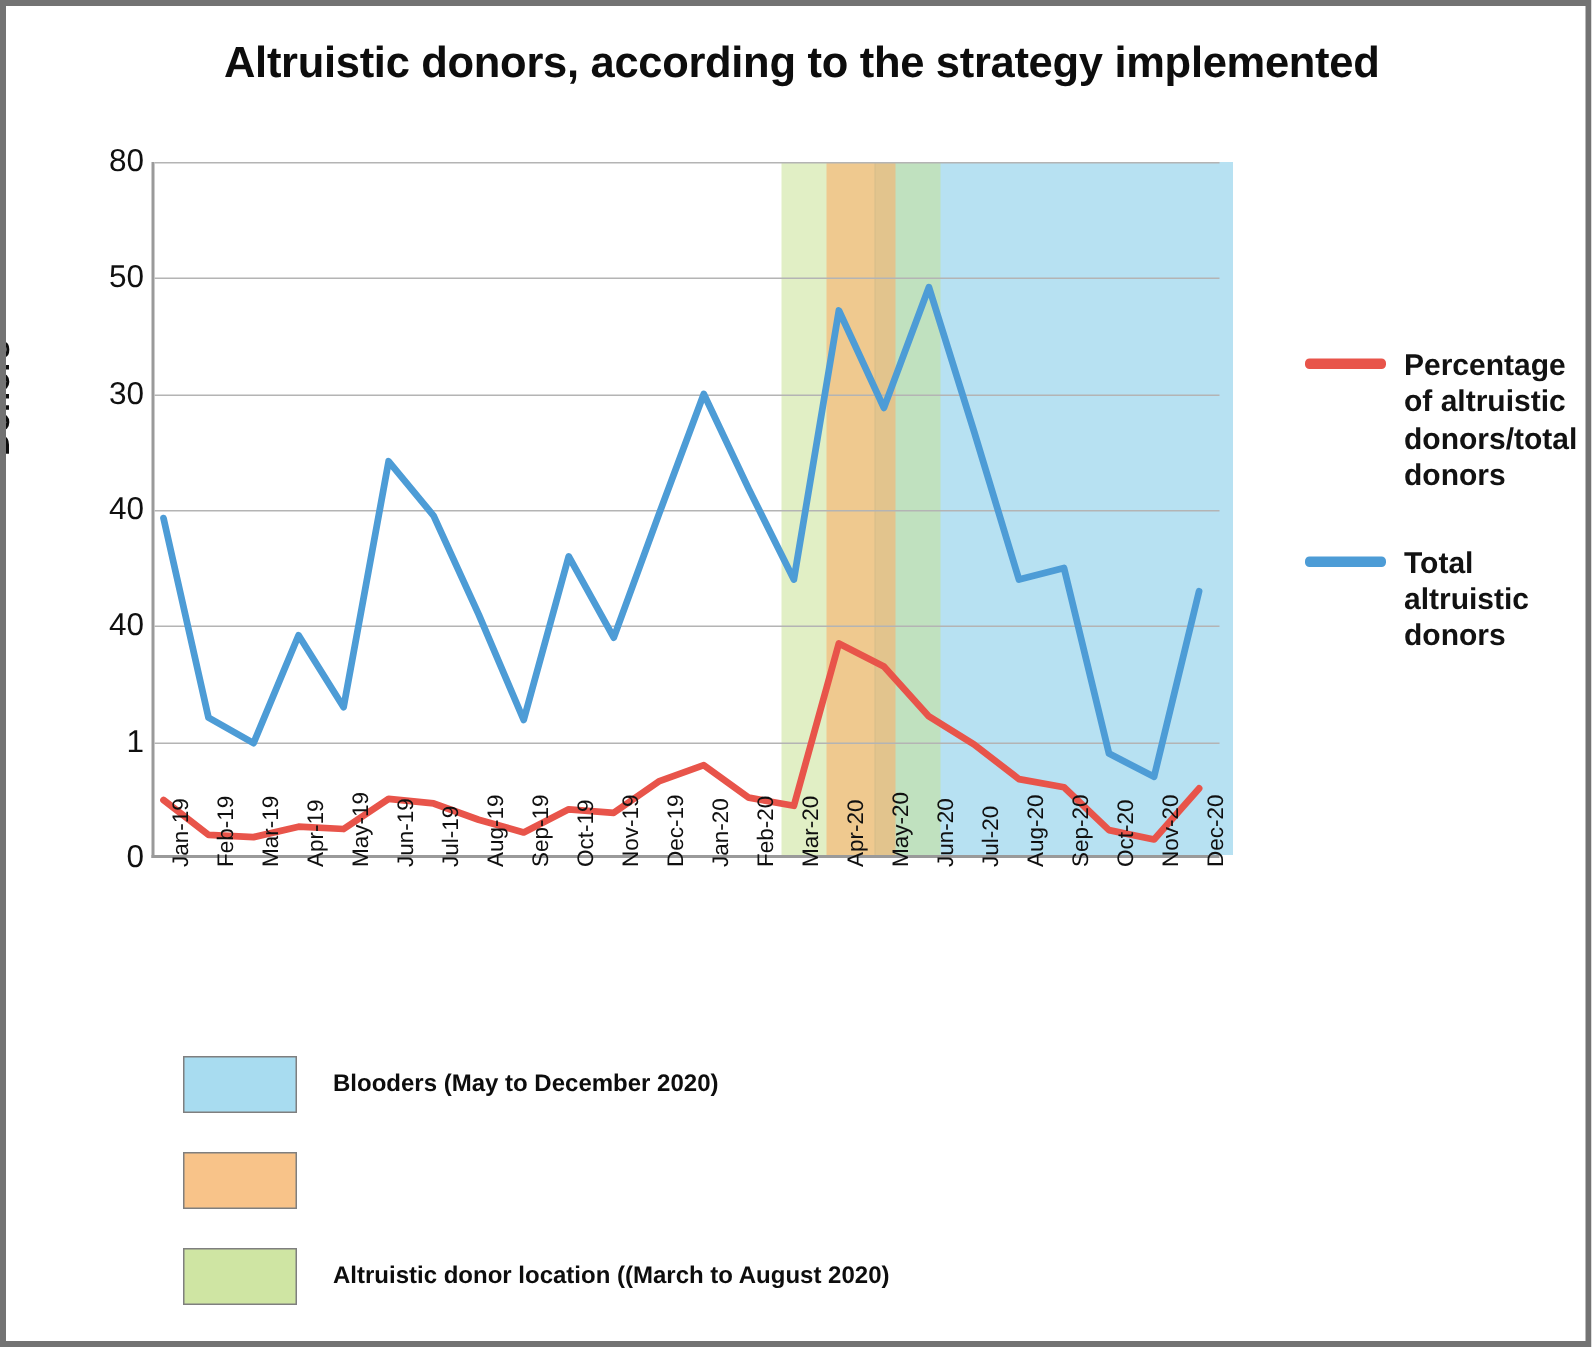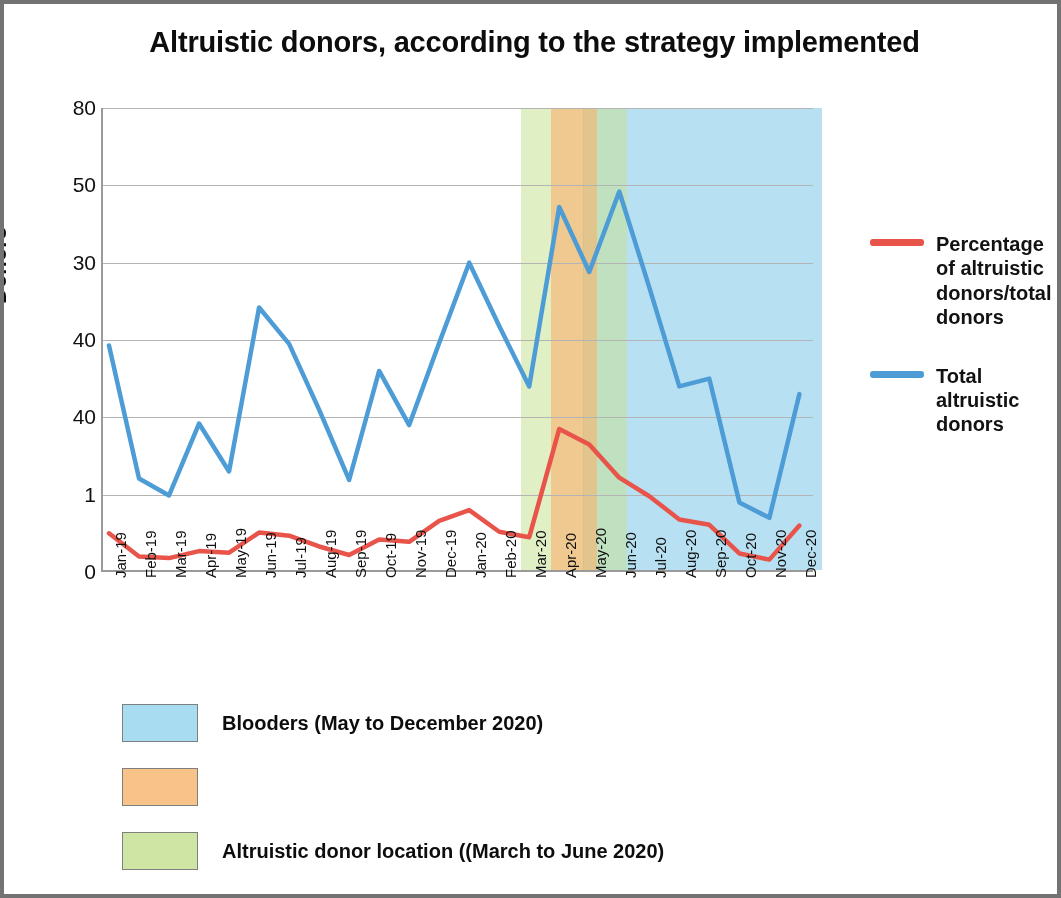--- a/index.html
+++ b/index.html
@@ -155,21 +155,21 @@
   }
   .bl-swatch {
     width: 76px;
     height: 38px;
     box-sizing: border-box;
     border: 1px solid #7f7f7f;
     flex: 0 0 auto;
   }
   .bl-label {
     margin-left: 24px;
-    font-size: 20px;
+    font-size: 16px;
     font-weight: bold;
     color: #0d0d0d;
   }
 </style>
 </head>
 <body>
 
 <div id="page">
 
   <div id="title">Altruistic donors, according to the strategy implemented</div>
@@ -244,17 +244,17 @@
   <div id="bottom-legend">
     <div class="bl-row">
       <span class="bl-swatch" style="background: rgb(168, 220, 240);"></span>
       <span class="bl-label">Blooders (May to December 2020)</span>
     </div>
     <div class="bl-row">
       <span class="bl-swatch" style="background: rgb(248, 195, 137);"></span>
     </div>
     <div class="bl-row">
       <span class="bl-swatch" style="background: rgb(207, 229, 163);"></span>
-      <span class="bl-label">Altruistic donor location ((March to June 2020)</span>
+      <span class="bl-label">Altruistic donor location ((March to August 2020)</span>
     </div>
   </div>
 
 </div>
 
 </body></html>

